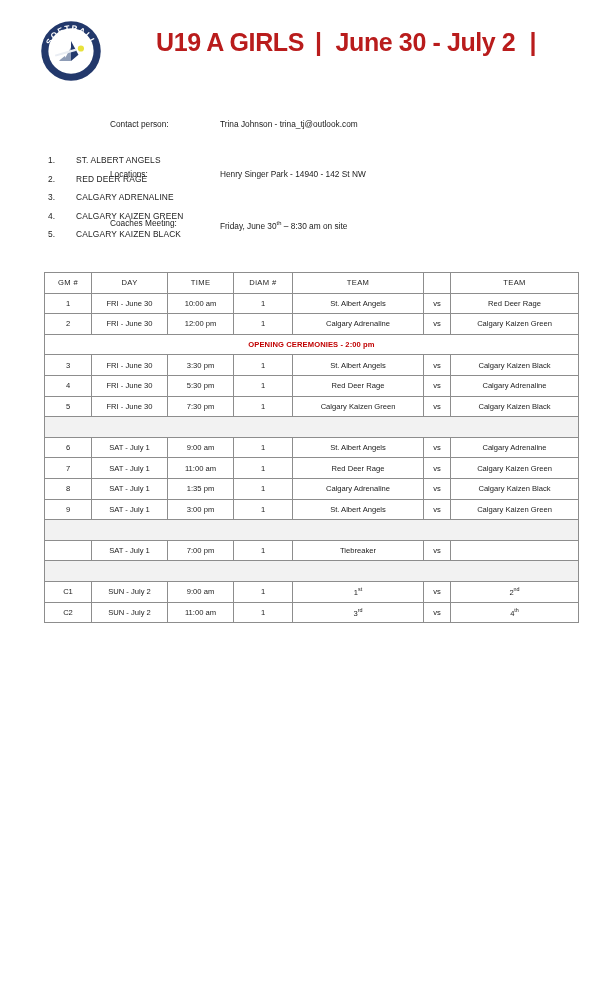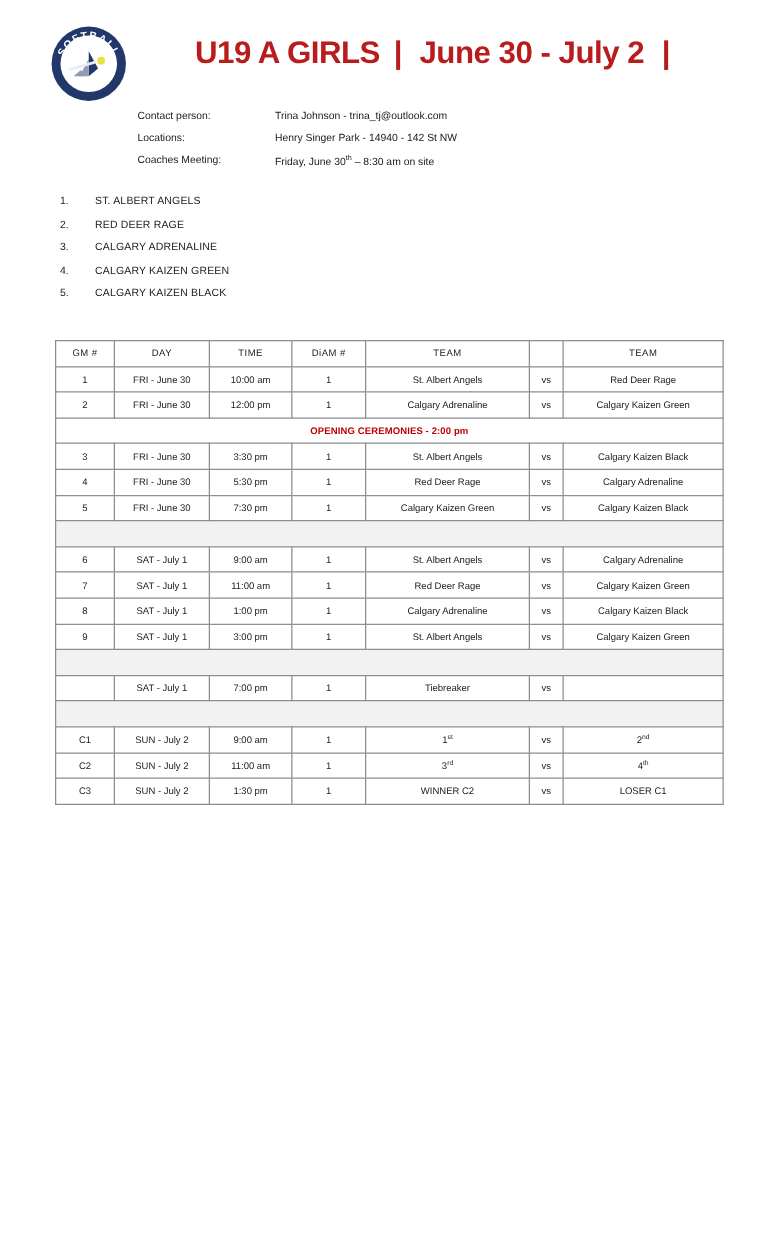--- a/index.html
+++ b/index.html
@@ -22,21 +22,21 @@
     font-family:"Liberation Sans Narrow","Liberation Sans",sans-serif;
     font-weight:bold;font-size:25px;letter-spacing:-0.4px;
     white-space:nowrap;color:#b91c1c;
   }
   .title .sep{font-weight:bold;padding:0 2px;}
   .title .gap{display:inline-block;width:9px;}
   .title .gap2{display:inline-block;width:12px;}
 
   
   .meta{position:absolute;left:110px;top:84px;font-size:8.3px;line-height:17.5px;color:#1a1a1a;}
-  .meta-row{display:flex;}
+  .meta-row{display:flex;margin-top:32px;}
   .meta-label{width:110px;flex:0 0 110px;}
   .meta-val{white-space:nowrap;}
   .meta-val sup{font-size:5.8px;vertical-align:super;}
 
   
   .teams{position:absolute;left:48px;top:151px;font-size:8.4px;line-height:18.6px;color:#222;}
   .team-row{display:flex;}
   .team-num{width:28px;flex:0 0 28px;}
   .team-name{letter-spacing:0.15px;}
 
@@ -233,21 +233,21 @@
           <td>SAT - July 1</td>
           <td>11:00 am</td>
           <td>1</td>
           <td>Red Deer Rage</td>
           <td>vs</td>
           <td>Calgary Kaizen Green</td>
         </tr>
         <tr>
           <td>8</td>
           <td>SAT - July 1</td>
-          <td>1:00 pm</td>
+          <td>1:35 pm</td>
           <td>1</td>
           <td>Calgary Adrenaline</td>
           <td>vs</td>
           <td>Calgary Kaizen Black</td>
         </tr>
         <tr>
           <td>9</td>
           <td>SAT - July 1</td>
           <td>3:00 pm</td>
           <td>1</td>
@@ -281,25 +281,16 @@
         </tr>
         <tr>
           <td>C2</td>
           <td>SUN - July 2</td>
           <td>11:00 am</td>
           <td>1</td>
           <td>3<sup>rd</sup></td>
           <td>vs</td>
           <td>4<sup>th</sup></td>
         </tr>
-        <tr>
-          <td>C3</td>
-          <td>SUN - July 2</td>
-          <td>1:30 pm</td>
-          <td>1</td>
-          <td>WINNER C2</td>
-          <td>vs</td>
-          <td>LOSER C1</td>
-        </tr>
       </tbody>
   </table>
 
 </div>
 
 </body></html>

